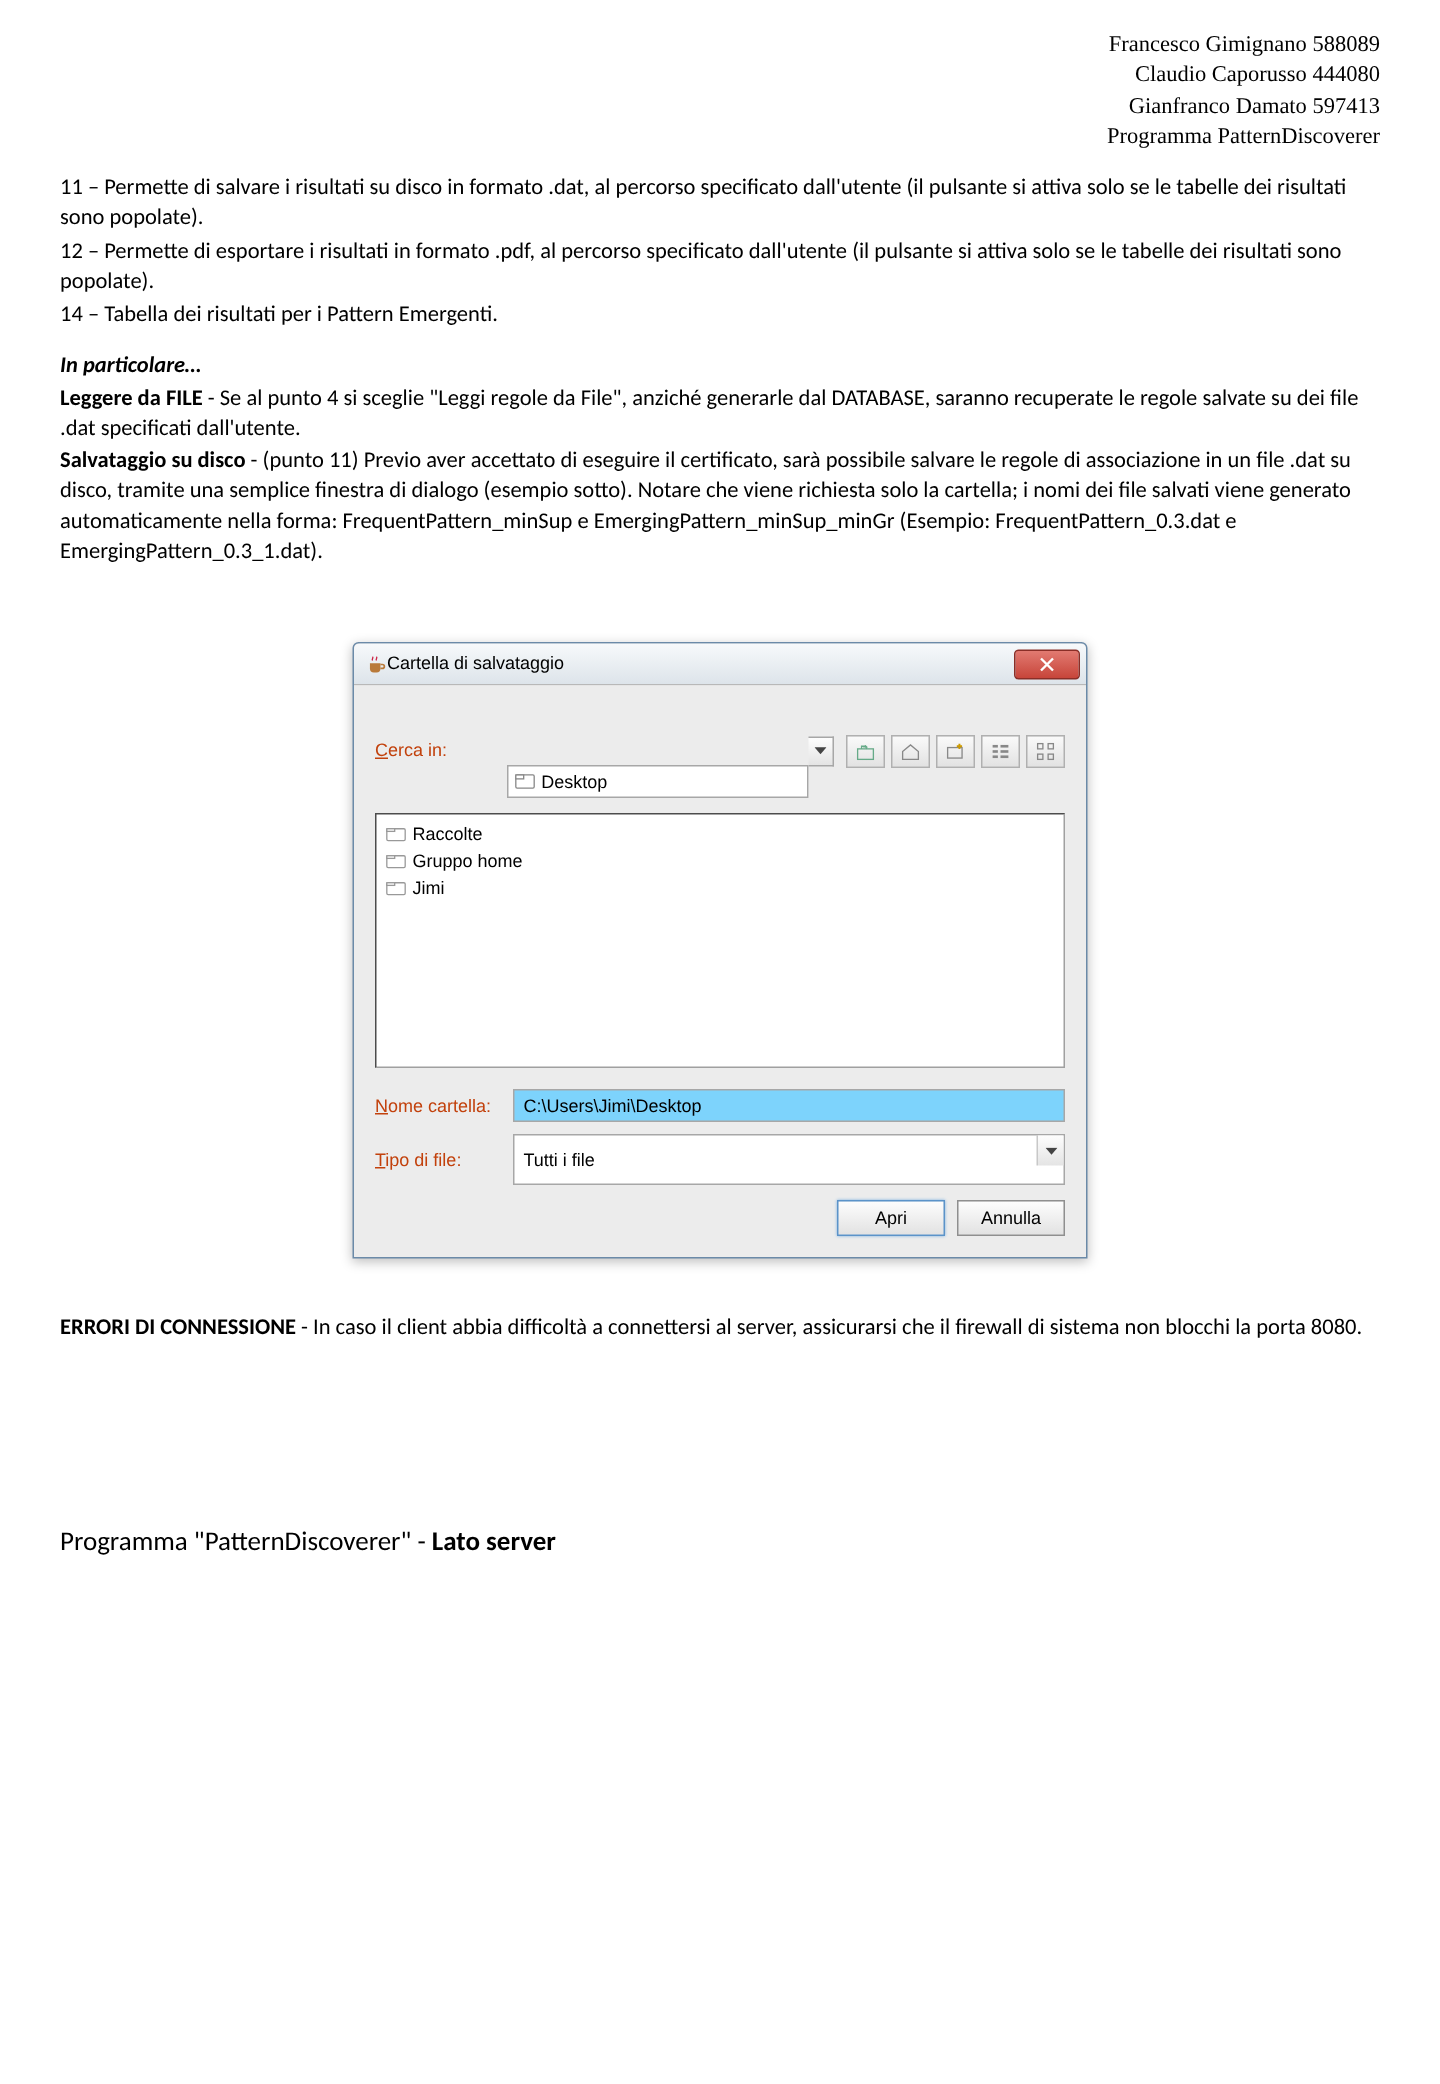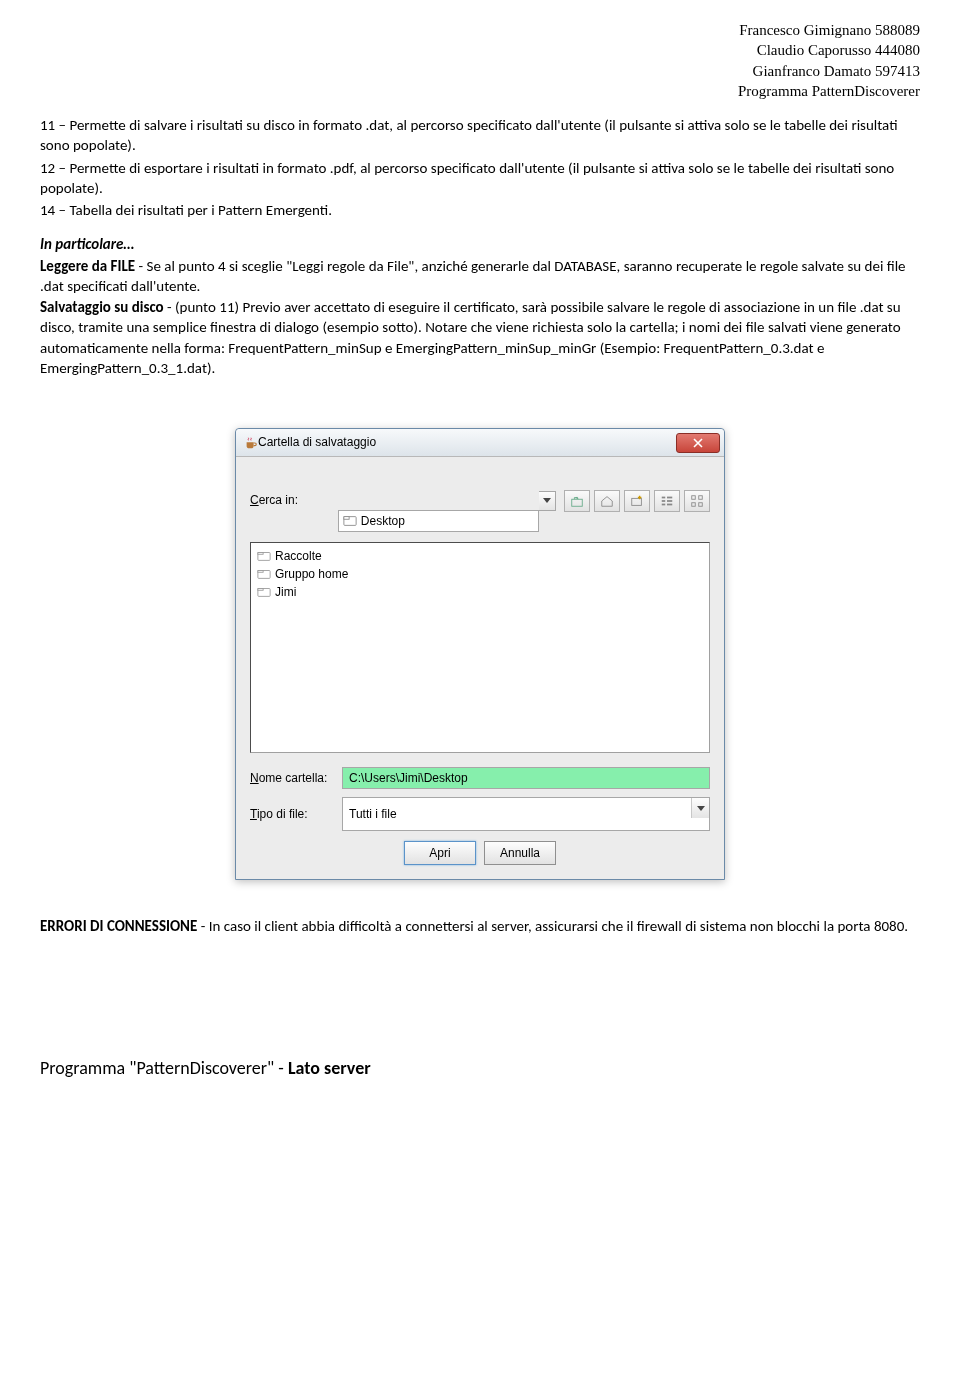--- a/index.html
+++ b/index.html
@@ -56,21 +56,21 @@
     display: flex; align-items: center; justify-content: center;
     font-weight: bold;
     font-size: 11px;
     cursor: pointer;
   }
   .dialog-inner {
     padding: 12px 14px 14px 14px;
     background: #ececec;
   }
   .row { display: flex; align-items: center; margin-bottom: 10px; }
-  .row .lbl { width: 92px; font-size: 12px; color: #000000; }
+  .row .lbl { width: 92px; font-size: 12px; color: #c2410c; }
   .searchin-combo {
     display: flex; align-items: center;
     border: 1px solid #a7a7a7;
     background: #fff;
     height: 22px;
     padding: 0 2px 0 4px;
     width: 210px;
     margin-top: 41px;
   }
   .combo-icon { width: 14px; display: inline-flex; align-items: center; }
@@ -85,48 +85,48 @@
   .toolbtn {
     width: 26px; height: 22px;
     border: 1px solid #b0b0b0;
     background: linear-gradient(#fafafa,#e2e2e2);
     display: flex; align-items: center; justify-content: center;
     cursor: pointer;
   }
   .filelist {
     border: 1px inset #a0a0a0;
     background: #fff;
-    height: 211px;
+    height: 170px;
     padding: 4px 6px;
     margin-bottom: 14px;
     overflow: hidden;
   }
   .filelist-item {
     display: flex; align-items: center; gap: 4px;
     padding: 1px 0;
     font-size: 12px;
   }
   .folder-icon { width: 14px; display: inline-flex; }
   .field {
     border: 1px solid #a7a7a7;
-    background: #86efac;
+    background: #7dd3fc;
     height: 22px;
     padding: 0 6px;
     font-size: 12px;
     display: flex; align-items: center;
     flex: 1;
   }
   .field-combo {
     display: flex; flex: 1;
     border: 1px solid #a7a7a7;
     background: #fff;
     height: 34px;
   }
   .field-combo .ftxt { flex: 1; padding: 0 6px; display: flex; align-items: center; font-size: 12px; }
-  .btnrow { display: flex; justify-content: center; gap: 8px; margin-top: 10px; }
+  .btnrow { display: flex; justify-content: flex-end; gap: 8px; margin-top: 10px; }
   .dlgbtn {
     min-width: 72px;
     height: 24px;
     border: 1px solid #8f8f8f;
     background: linear-gradient(#fdfdfd,#e2e2e2);
     font-size: 12px;
     display: flex; align-items: center; justify-content: center;
     cursor: pointer;
   }
   .dlgbtn:first-child {

